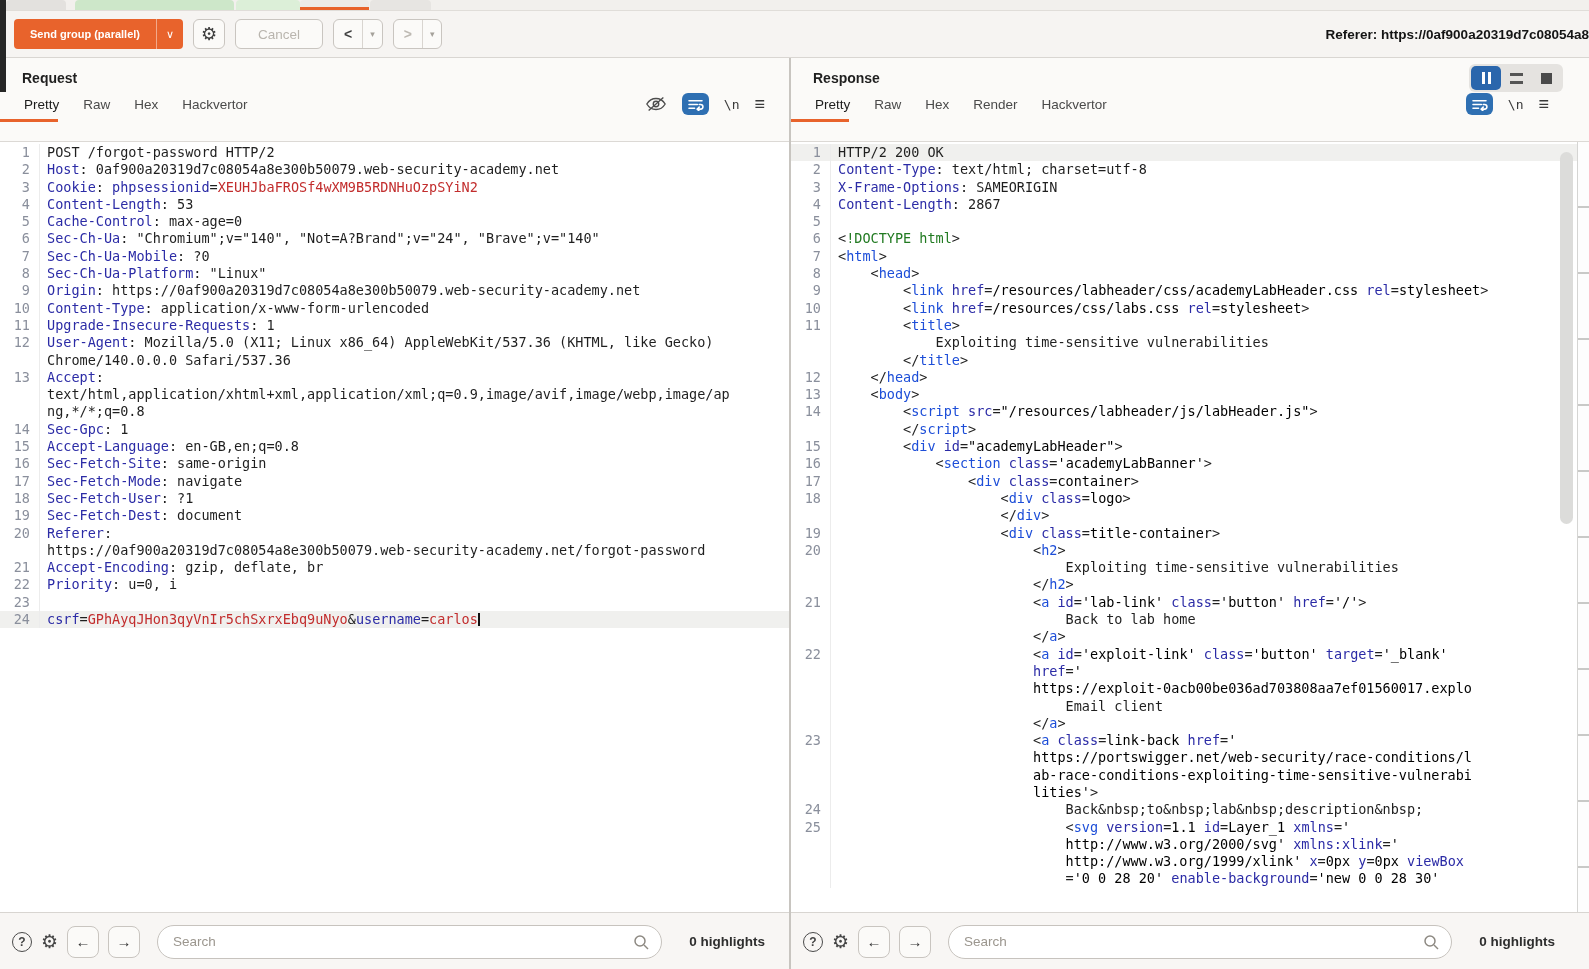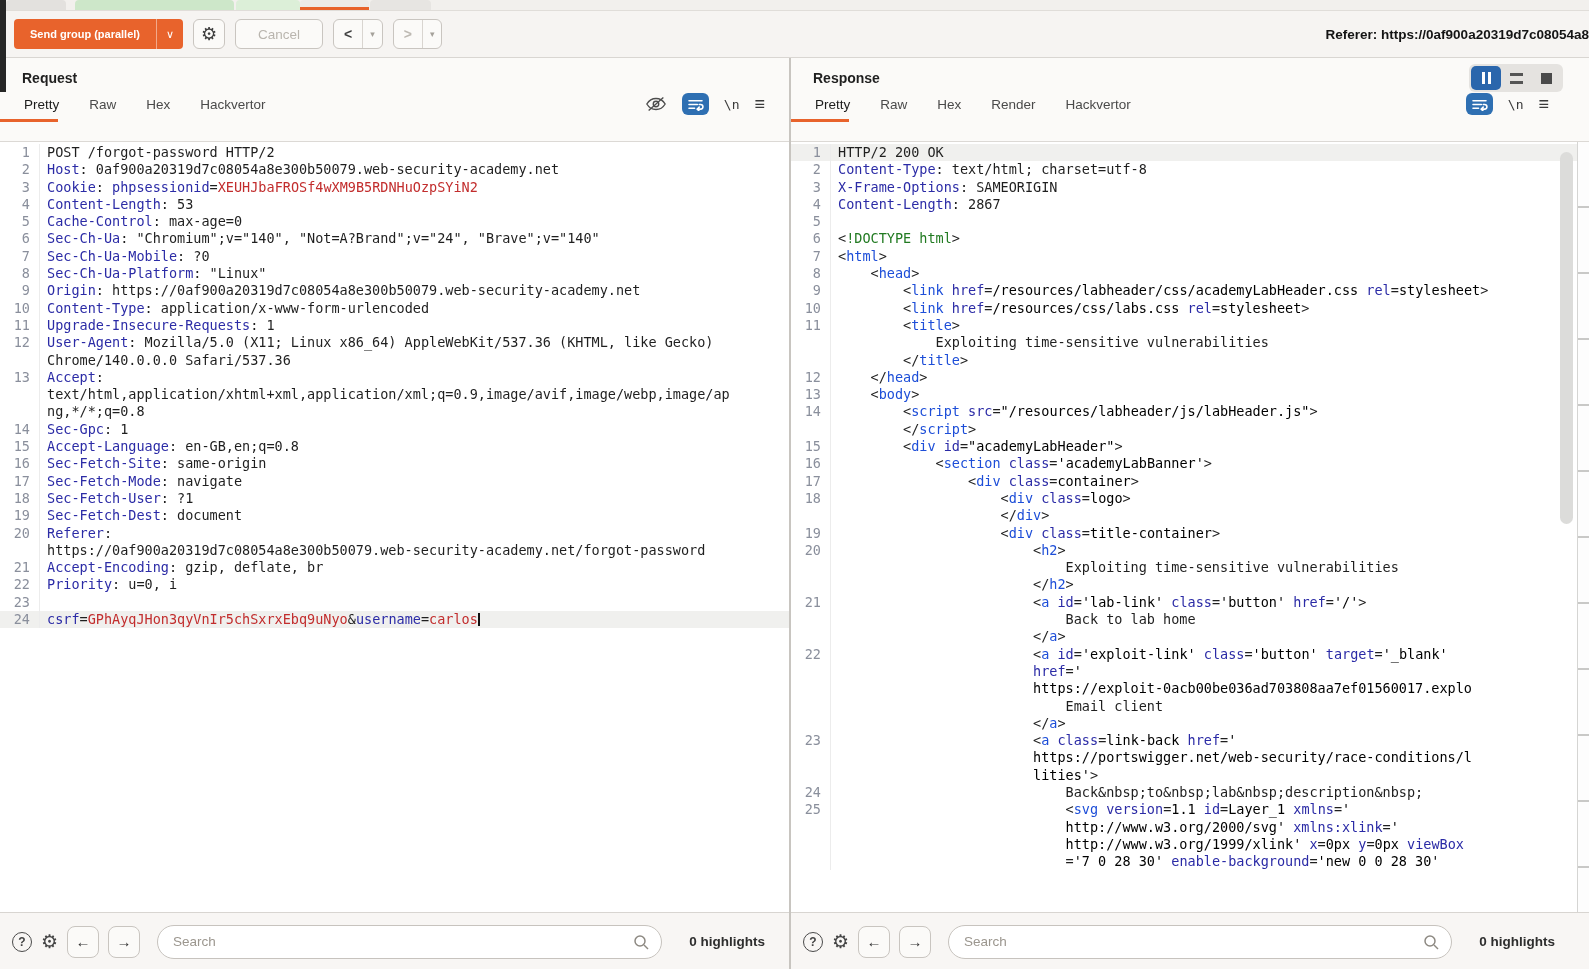--- a/index.html
+++ b/index.html
@@ -34,21 +34,21 @@
 
   
   .main-split{display:flex;height:912px;}
   .panel{position:relative;display:flex;flex-direction:column;background:#fbfaf8;}
   .panel.req{width:789px;}
   .divider{width:2px;background:#c8c5c0;}
   .panel.resp{flex:1;min-width:0;}
 
   .phead{position:relative;height:84px;box-sizing:border-box;border-bottom:1px solid #dcd9d5;background:#fbfaf8;}
   .ptitle{padding:12px 0 2px 22px;font-size:14px;font-weight:bold;color:#1f1f1f;}
-  .tabrow{position:relative;display:flex;align-items:flex-end;gap:26px;padding:0 24px 0 22px;height:34px;box-sizing:border-box;}
+  .tabrow{position:relative;display:flex;align-items:flex-end;gap:20px;padding:0 24px 0 22px;height:34px;box-sizing:border-box;}
   .tab{padding:4px 2px 10px;font-size:13.5px;color:#4a4a4a;cursor:pointer;}
   .tab.active{color:#1c1c1c;}
   .uext{position:absolute;left:0;bottom:0;width:58px;height:3px;background:#e8632c;}
   .hicons{margin-left:auto;display:flex;align-items:center;gap:15px;padding-bottom:7px;}
   .hicons .ico{display:flex;align-items:center;justify-content:center;color:#3a3a3a;}
   .wrapbtn{width:27px;height:22px;border-radius:6px;background:#2e6fb2;}
   .nltxt{font-family:"DejaVu Sans Mono",monospace;font-size:13px;color:#2e2e2e;}
   .menu{font-size:18px;color:#3a3a3a;}
 
   
@@ -276,26 +276,27 @@
             <div class="crow"><span class="gut">21</span><span class="ctext"><span class="seg-k">                        &lt;</span><span class="seg-t">a</span><span class="seg-k"> </span><span class="seg-a">id</span><span class="seg-k">=</span><span class="seg-v">'lab-link'</span><span class="seg-k"> </span><span class="seg-a">class</span><span class="seg-k">=</span><span class="seg-v">'button'</span><span class="seg-k"> </span><span class="seg-a">href</span><span class="seg-k">=</span><span class="seg-v">'/'</span><span class="seg-k">&gt;</span></span></div>
             <div class="crow"><span class="gut"></span><span class="ctext"><span class="seg-k">                            Back to lab home</span></span></div>
             <div class="crow"><span class="gut"></span><span class="ctext"><span class="seg-k">                        &lt;/</span><span class="seg-t">a</span><span class="seg-k">&gt;</span></span></div>
             <div class="crow"><span class="gut">22</span><span class="ctext"><span class="seg-k">                        &lt;</span><span class="seg-t">a</span><span class="seg-k"> </span><span class="seg-a">id</span><span class="seg-k">=</span><span class="seg-v">'exploit-link'</span><span class="seg-k"> </span><span class="seg-a">class</span><span class="seg-k">=</span><span class="seg-v">'button'</span><span class="seg-k"> </span><span class="seg-a">target</span><span class="seg-k">=</span><span class="seg-v">'_blank'</span></span></div>
             <div class="crow"><span class="gut"></span><span class="ctext"><span class="seg-k">                        </span><span class="seg-a">href</span><span class="seg-k">=</span><span class="seg-v">'</span></span></div>
             <div class="crow"><span class="gut"></span><span class="ctext"><span class="seg-k">                        </span><span class="seg-v">https://exploit-0acb00be036ad703808aa7ef01560017.explo</span></span></div>
             <div class="crow"><span class="gut"></span><span class="ctext"><span class="seg-k">                            Email client</span></span></div>
             <div class="crow"><span class="gut"></span><span class="ctext"><span class="seg-k">                        &lt;/</span><span class="seg-t">a</span><span class="seg-k">&gt;</span></span></div>
             <div class="crow"><span class="gut">23</span><span class="ctext"><span class="seg-k">                        &lt;</span><span class="seg-t">a</span><span class="seg-k"> </span><span class="seg-a">class</span><span class="seg-k">=</span><span class="seg-v">link-back</span><span class="seg-k"> </span><span class="seg-a">href</span><span class="seg-k">=</span><span class="seg-v">'</span></span></div>
             <div class="crow"><span class="gut"></span><span class="ctext"><span class="seg-k">                        </span><span class="seg-v">https://portswigger.net/web-security/race-conditions/l</span></span></div>
+            <div class="crow"><span class="gut"></span><span class="ctext"><span class="seg-k">                        </span><span class="seg-v">ab-race-conditions-exploiting-time-sensitive-vulnerabi</span></span></div>
             <div class="crow"><span class="gut"></span><span class="ctext"><span class="seg-k">                        </span><span class="seg-v">lities'</span><span class="seg-k">&gt;</span></span></div>
             <div class="crow"><span class="gut">24</span><span class="ctext"><span class="seg-k">                            Back&amp;nbsp;to&amp;nbsp;lab&amp;nbsp;description&amp;nbsp;</span></span></div>
             <div class="crow"><span class="gut">25</span><span class="ctext"><span class="seg-k">                            &lt;</span><span class="seg-t">svg</span><span class="seg-k"> </span><span class="seg-a">version</span><span class="seg-k">=</span><span class="seg-v">1.1</span><span class="seg-k"> </span><span class="seg-a">id</span><span class="seg-k">=</span><span class="seg-v">Layer_1</span><span class="seg-k"> </span><span class="seg-a">xmlns</span><span class="seg-k">=</span><span class="seg-v">'</span></span></div>
             <div class="crow"><span class="gut"></span><span class="ctext"><span class="seg-k">                            </span><span class="seg-v">http://www.w3.org/2000/svg'</span><span class="seg-k"> </span><span class="seg-a">xmlns:xlink</span><span class="seg-k">=</span><span class="seg-v">'</span></span></div>
             <div class="crow"><span class="gut"></span><span class="ctext"><span class="seg-k">                            </span><span class="seg-v">http://www.w3.org/1999/xlink'</span><span class="seg-k"> </span><span class="seg-a">x</span><span class="seg-k">=</span><span class="seg-v">0px</span><span class="seg-k"> </span><span class="seg-a">y</span><span class="seg-k">=</span><span class="seg-v">0px</span><span class="seg-k"> </span><span class="seg-a">viewBox</span></span></div>
-            <div class="crow"><span class="gut"></span><span class="ctext"><span class="seg-k">                            </span><span class="seg-k">=</span><span class="seg-v">'7 0 28 30'</span><span class="seg-k"> </span><span class="seg-a">enable-background</span><span class="seg-k">=</span><span class="seg-v">'new 0 0 28 30'</span></span></div>
+            <div class="crow"><span class="gut"></span><span class="ctext"><span class="seg-k">                            </span><span class="seg-k">=</span><span class="seg-v">'0 0 28 20'</span><span class="seg-k"> </span><span class="seg-a">enable-background</span><span class="seg-k">=</span><span class="seg-v">'new 0 0 28 30'</span></span></div>
           </div>
         <div class="vscroll"></div>
         <div class="markerstrip"></div>
       </div>
       <div class="pfoot">
         <span class="fico helpc">?</span>
         <span class="fico gearsm">⚙</span>
         <span class="navsq">←</span>
         <span class="navsq">→</span>
         <span class="searchwrap">

